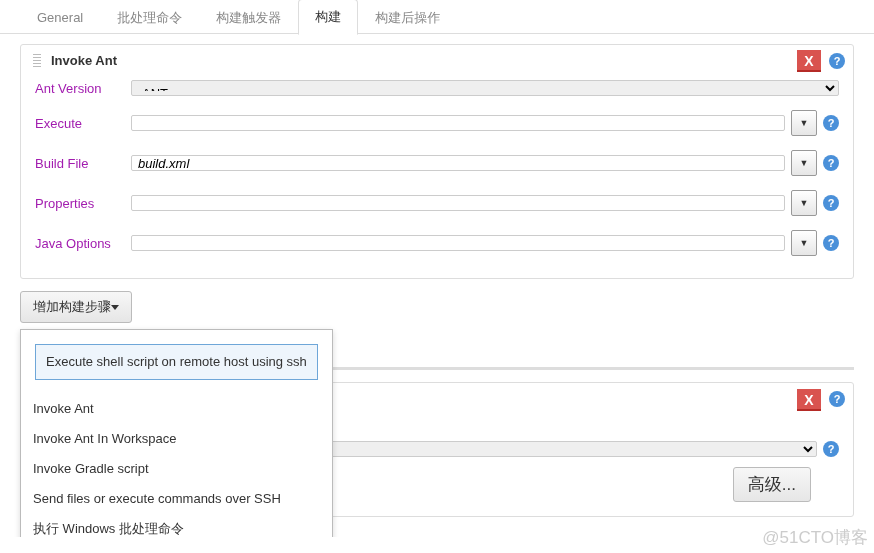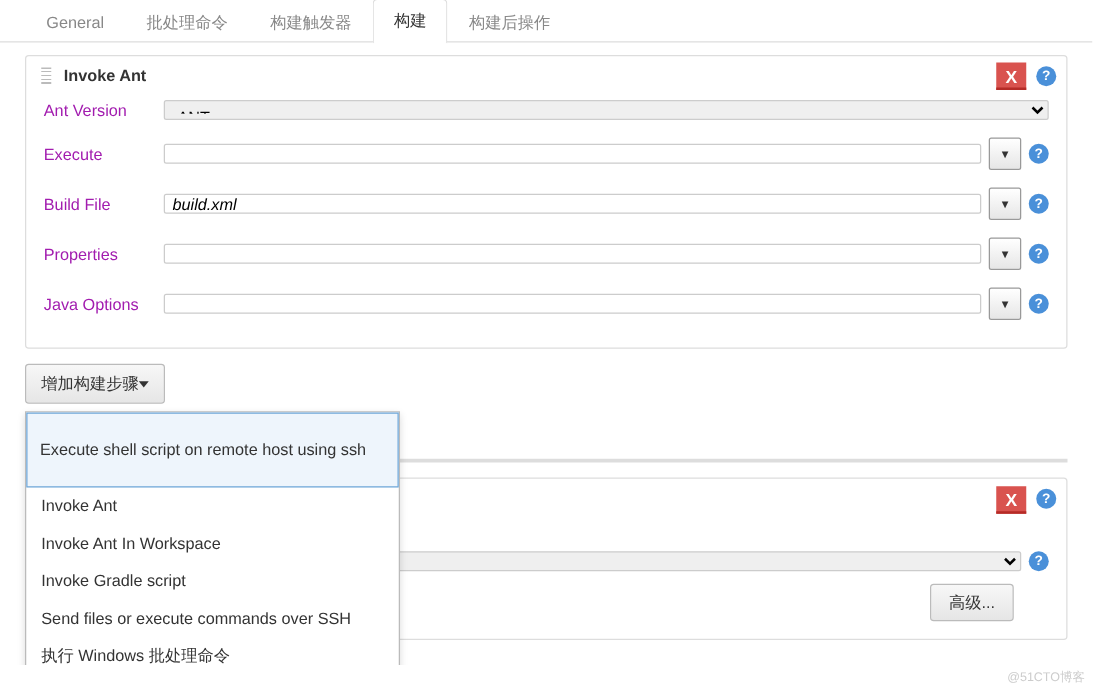--- a/index.html
+++ b/index.html
@@ -173,22 +173,22 @@
   }
   .dropdown-item {
     padding: 6px 12px;
     cursor: pointer;
     font-size: 13px;
     line-height: 18px;
   }
   .dropdown-item.highlight {
     border: 1px solid #6ea6d8;
     background: #eef5fc;
-    margin: 0;
-    padding: 20px 10px;
+    margin: 14px;
+    padding: 8px 10px;
   }
   .section-divider-top {
     border-top: 3px solid #ddd;
     margin-top: 40px;
     padding-top: 12px;
   }
   .hidden-block {
     border: 1px solid #ddd;
     border-radius: 3px;
     position: relative;
@@ -202,32 +202,32 @@
     align-items: center;
     gap: 6px;
     margin-top: 44px;
   }
   .lower-row select { flex: 1; }
   .adv-btn {
     padding: 5px 14px;
     background: linear-gradient(#f7f7f7, #e6e6e6);
     border: 1px solid #bbb;
     border-radius: 3px;
-    font-size: 13px;
+    font-size: 17px;
     cursor: pointer;
     margin-top: 10px;
     float: right;
     margin-right: 28px;
   }
   .watermark {
     position: absolute;
     right: 6px;
     bottom: 4px;
     color: #ccc;
-    font-size: 10px;
+    font-size: 17px;
     pointer-events: none;
   }
   .clearfix::after { content:""; display:block; clear:both; }
 </style>
 </head>
 <body>
 
 <div class="tabs">
   <div class="tab">General</div>
   <div class="tab">批处理命令</div>

